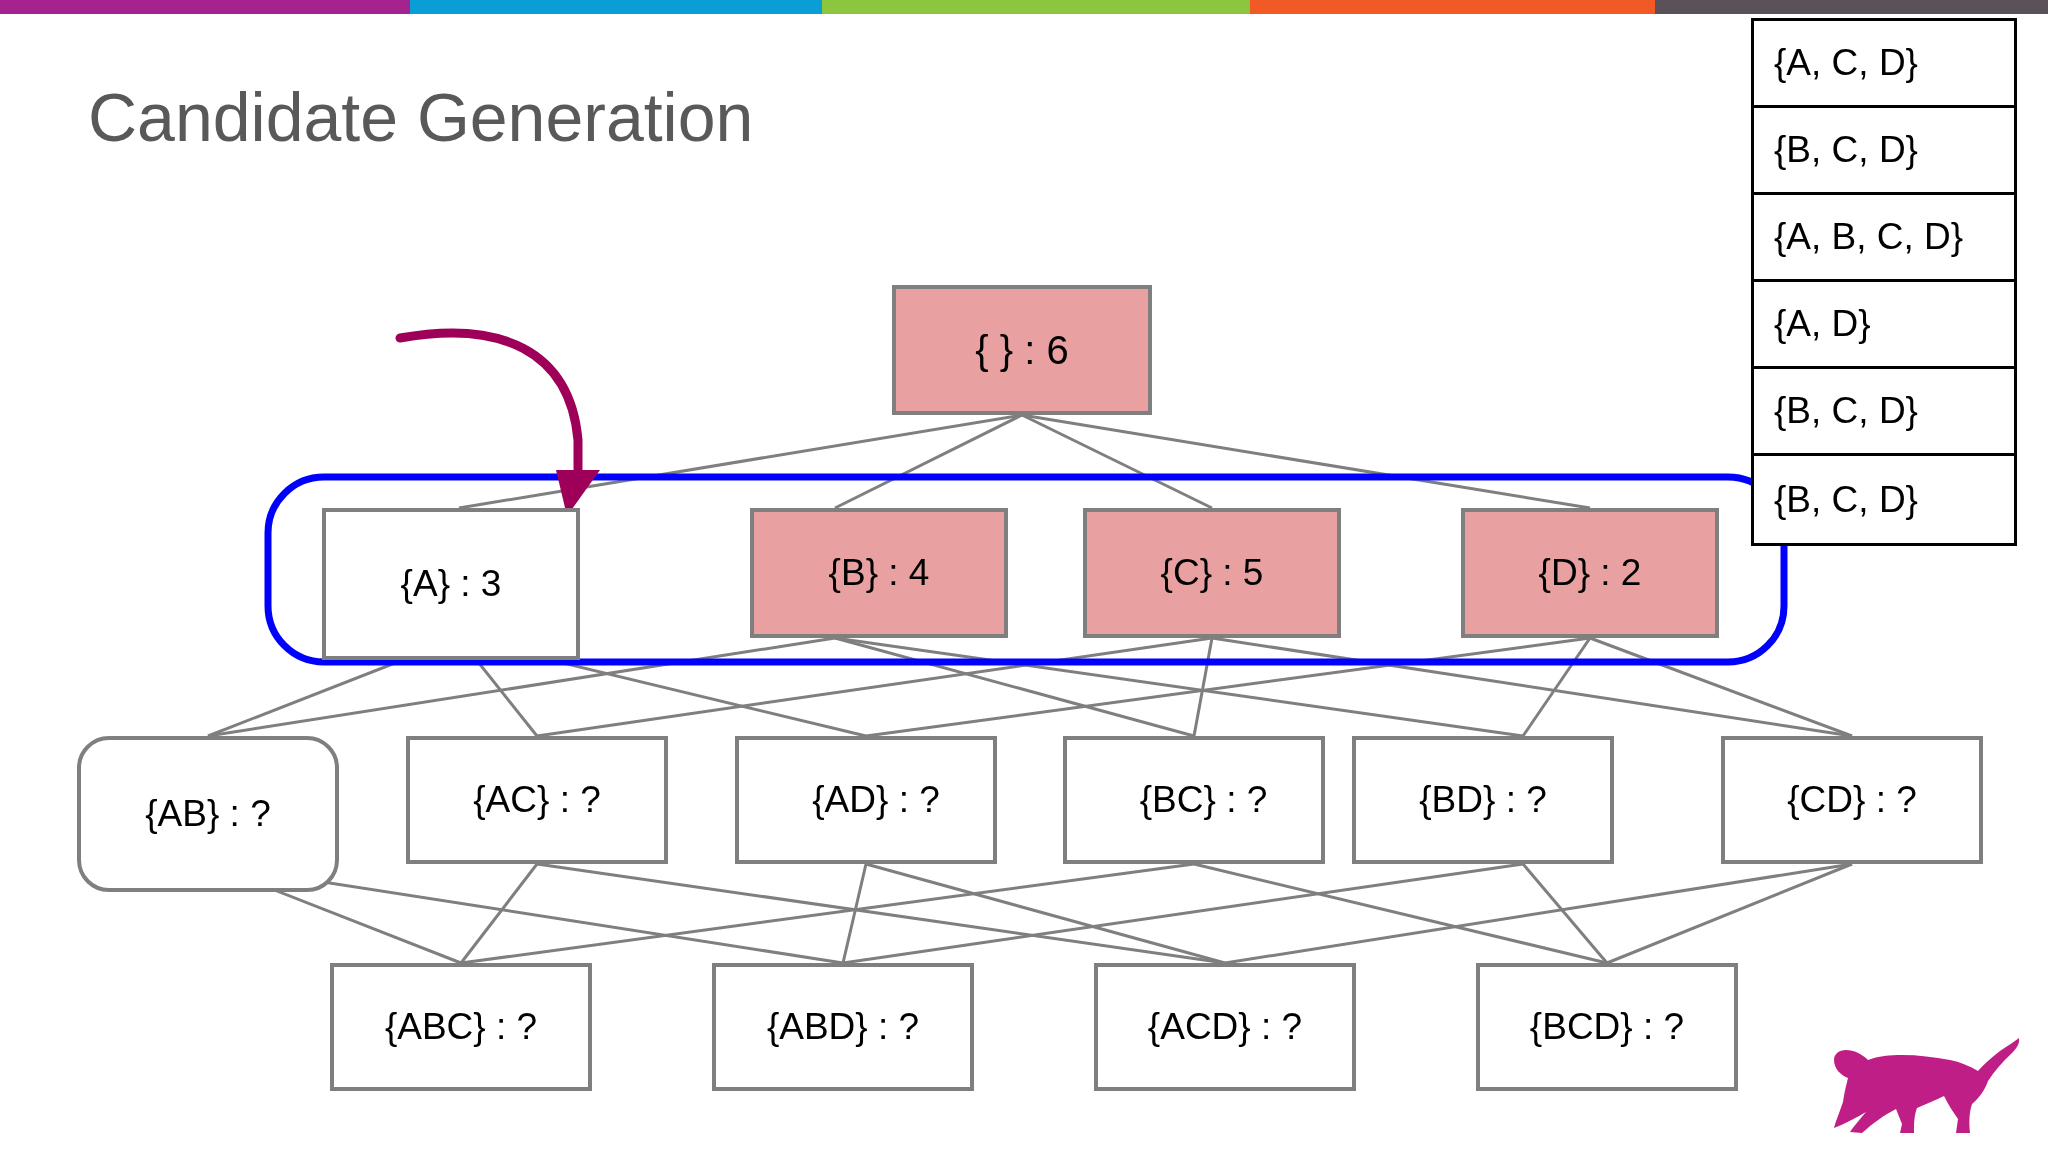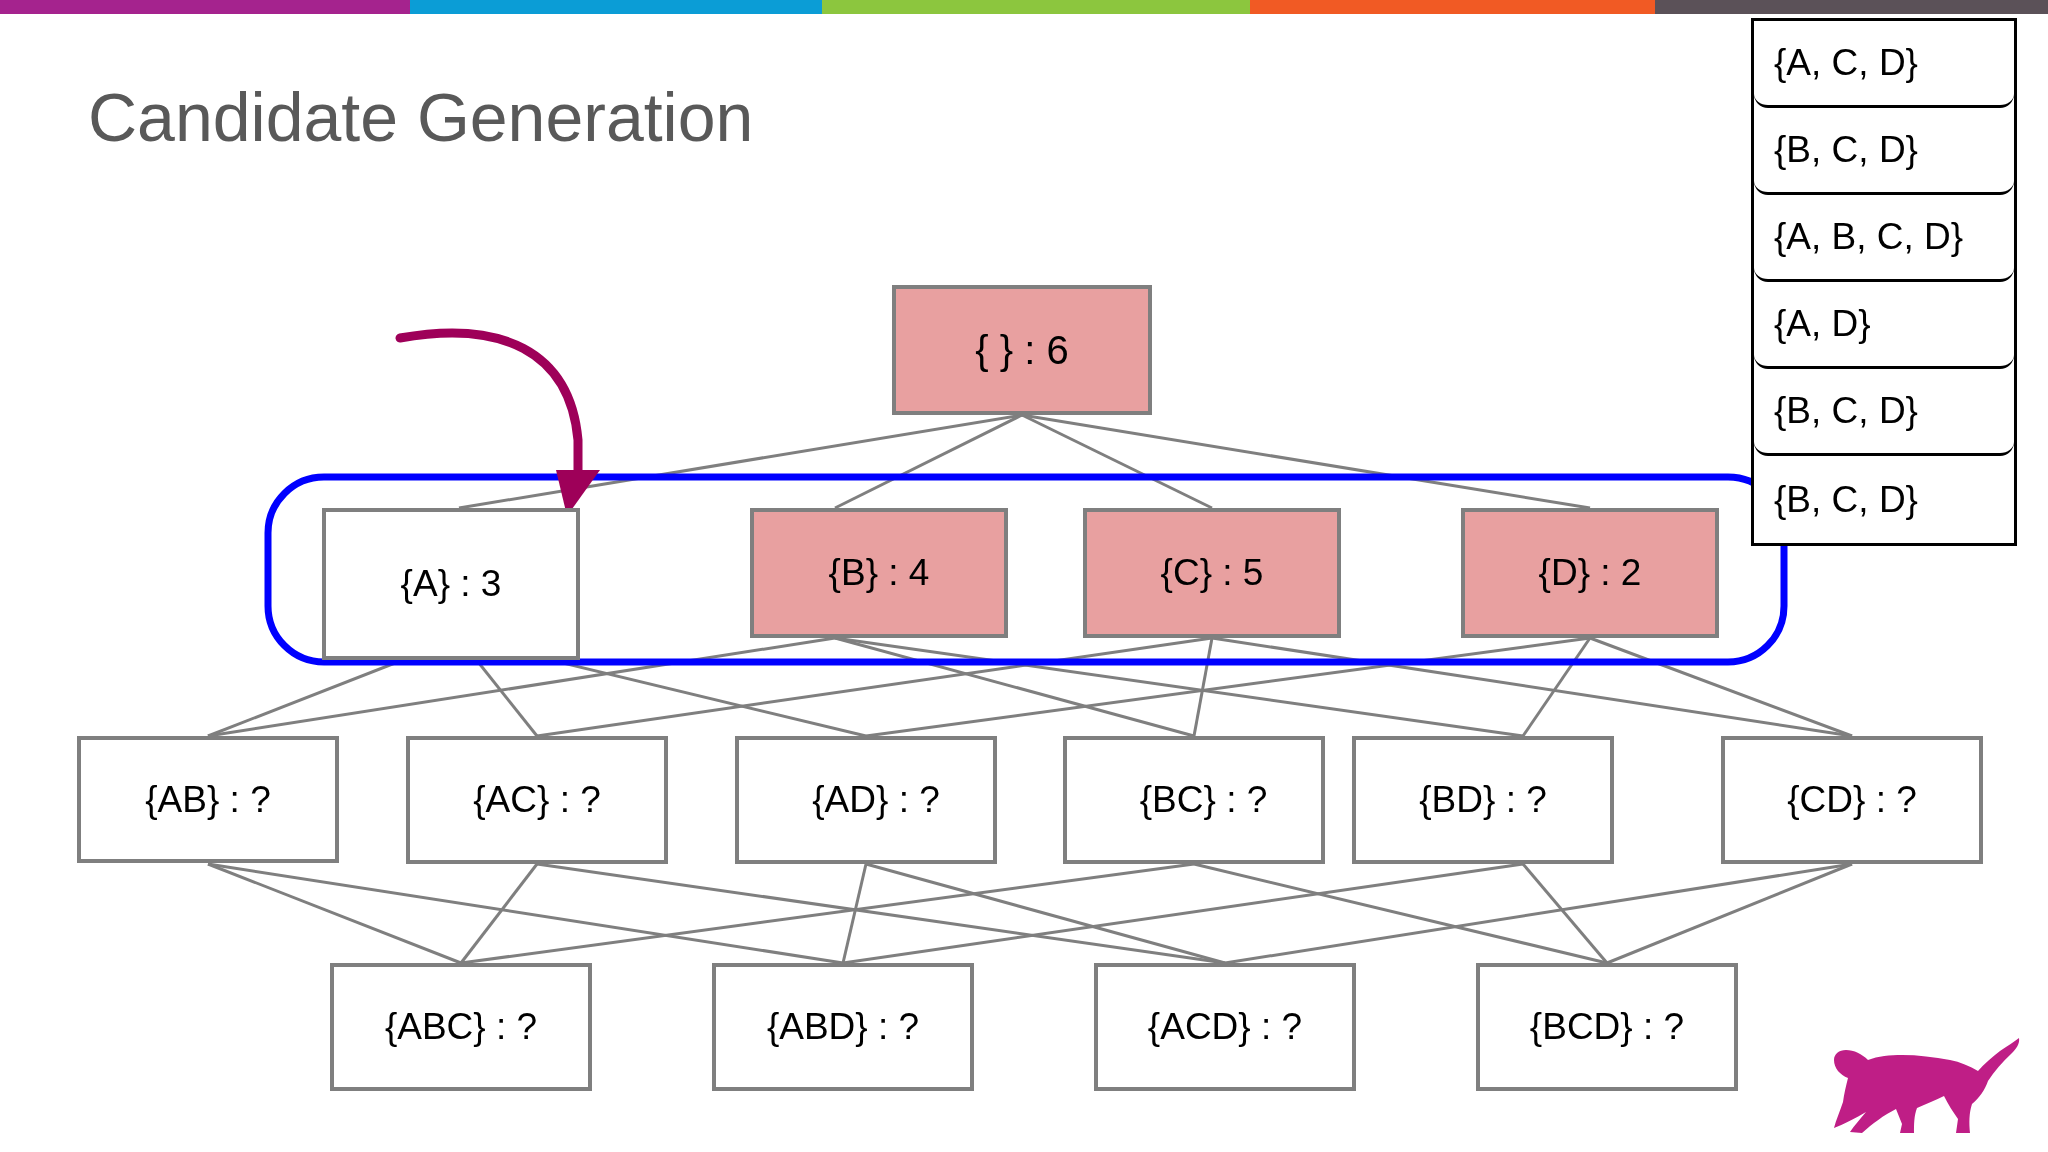--- a/index.html
+++ b/index.html
@@ -82,21 +82,20 @@
   }
   #txn-table .row {
     height: 87px;
     border-bottom: 3px solid #000000;
     display: flex;
     align-items: center;
     padding-left: 20px;
     font-size: 37px;
     color: #000000;
     white-space: nowrap;
-    border-radius: 14px;
   }
   #txn-table .row:last-child { border-bottom: none; }
 
   
   #dog-logo {
     position: absolute;
     left: 1822px; top: 1020px;
     width: 200px; height: 120px;
   }
 </style>
@@ -155,21 +154,21 @@
         <path d="M 556 470 L 600 470 L 567 516 Z" fill="#9e0059"></path>
       </g>
   </svg>
 
   <div id="lattice">
       <div class="node filled root" style="left: 892px; top: 285px; width: 260px; height: 130px;">{ } : 6</div>
       <div class="node" style="left: 322px; top: 508px; width: 258px; height: 152px;">{A} : 3</div>
       <div class="node filled" style="left: 706px; top: 508px; width: 258px; height: 130px; margin-left: 44px;">{B} : 4</div>
       <div class="node filled" style="left: 1083px; top: 508px; width: 258px; height: 130px;">{C} : 5</div>
       <div class="node filled" style="left: 1461px; top: 508px; width: 258px; height: 130px;">{D} : 2</div>
-      <div class="node" style="left: 77px; top: 736px; width: 262px; height: 127px;">{AB} : ?</div>
+      <div class="node" style="left: 77px; top: 736px; width: 262px; height: 156px; border-radius: 32px;">{AB} : ?</div>
       <div class="node" style="left: 406px; top: 736px; width: 262px; height: 128px;">{AC} : ?</div>
       <div class="node" style="left: 735px; top: 736px; width: 262px; height: 128px; padding-left: 20px;">{AD} : ?</div>
       <div class="node" style="left: 1063px; top: 736px; width: 262px; height: 128px; padding-left: 19px;">{BC} : ?</div>
       <div class="node" style="left: 1352px; top: 736px; width: 262px; height: 128px;">{BD} : ?</div>
       <div class="node" style="left: 1721px; top: 736px; width: 262px; height: 128px;">{CD} : ?</div>
       <div class="node" style="left: 330px; top: 963px; width: 262px; height: 128px;">{ABC} : ?</div>
       <div class="node" style="left: 712px; top: 963px; width: 262px; height: 128px;">{ABD} : ?</div>
       <div class="node" style="left: 1094px; top: 963px; width: 262px; height: 128px;">{ACD} : ?</div>
       <div class="node" style="left: 1476px; top: 963px; width: 262px; height: 128px;">{BCD} : ?</div>
     </div>

